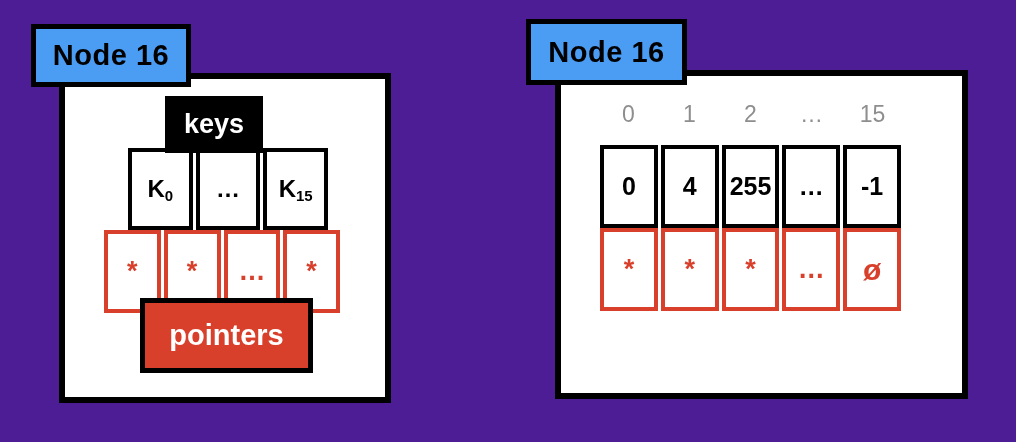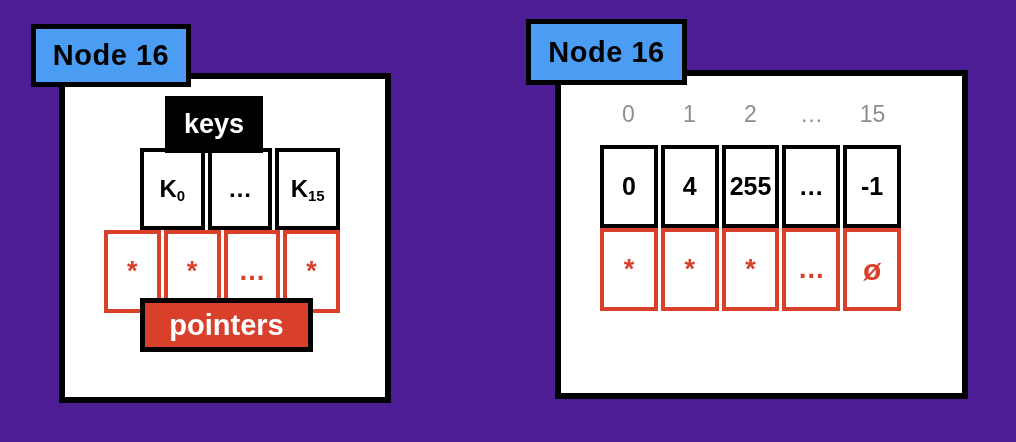--- a/index.html
+++ b/index.html
@@ -115,23 +115,23 @@
     border: 4px solid #000000;
     color: #000000;
     font-weight: bold;
     font-size: 25px;
   }
 
   
   .l-outer   { left: 59px;  top: 73px;  width: 332px; height: 330px; }
   .l-title   { left: 31px;  top: 24px;  width: 160px; height: 63px; }
   .l-keys-label { left: 165px; top: 96px; width: 98px; height: 57px; }
-  .l-keys-row   { left: 104px; top: 148px; width: 236px; height: 82px; padding-left: 36px; }
+  .l-keys-row   { left: 92px; top: 148px; width: 236px; height: 82px; padding-left: 36px; }
   .l-ptr-row    { left: 104px; top: 230px; width: 236px; height: 83px; }
-  .l-ptr-label  { left: 140px; top: 298px; width: 173px; height: 54px; }
+  .l-ptr-label  { left: 140px; top: 298px; width: 173px; height: 75px; }
 
   
   .r-outer   { left: 555px; top: 70px;  width: 413px; height: 329px; }
   .r-title   { left: 526px; top: 19px;  width: 161px; height: 66px; }
   .r-idx-row { left: 600px; top: 98px;  width: 301px; height: 32px; }
   .r-val-row { left: 600px; top: 145px; width: 301px; height: 83px; }
   .r-ptr-row { left: 600px; top: 228px; width: 301px; height: 83px; }
   .r-ptr-row .cell { gap: 0; }
 </style>
 </head>

